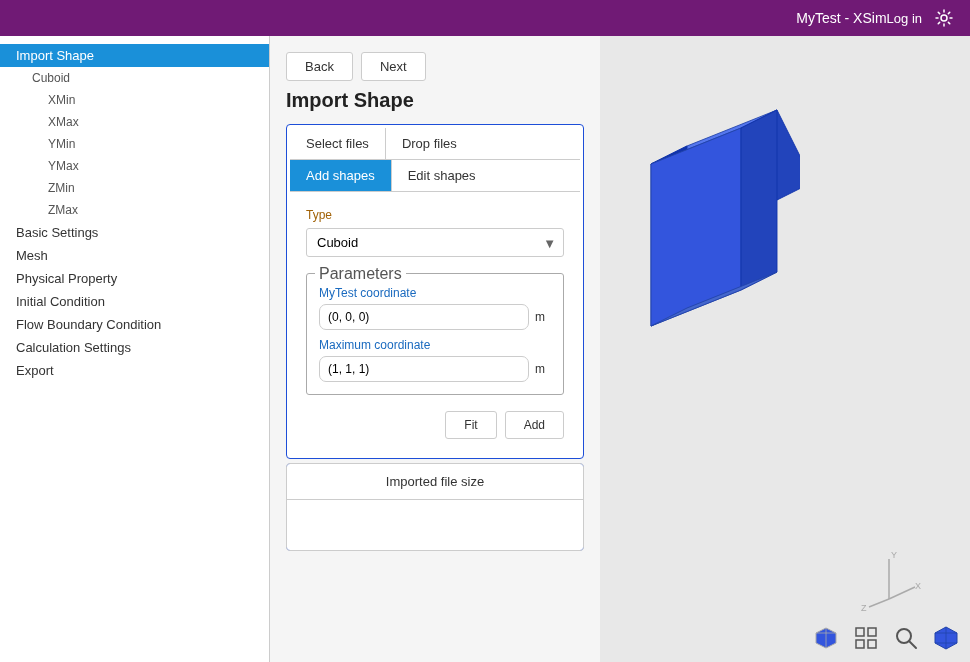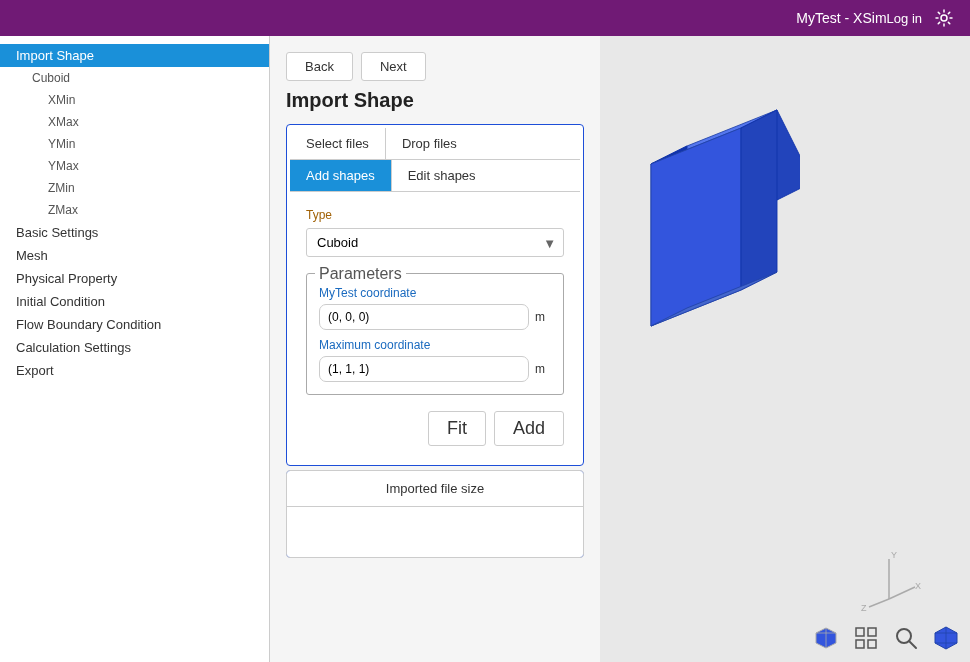--- a/index.html
+++ b/index.html
@@ -201,21 +201,21 @@
       display: flex;
       gap: 8px;
       justify-content: flex-end;
     }
     .action-btn {
       padding: 6px 18px;
       border: 1px solid #ccc;
       background: #fff;
       border-radius: 3px;
       cursor: pointer;
-      font-size: 18px;
+      font-size: 12px;
       color: #333;
     }
 
     
     .file-size-section {
       background: #1d4ed8;
       border: 1px solid #ccc;
       border-radius: 4px;
       overflow: hidden;
     }

